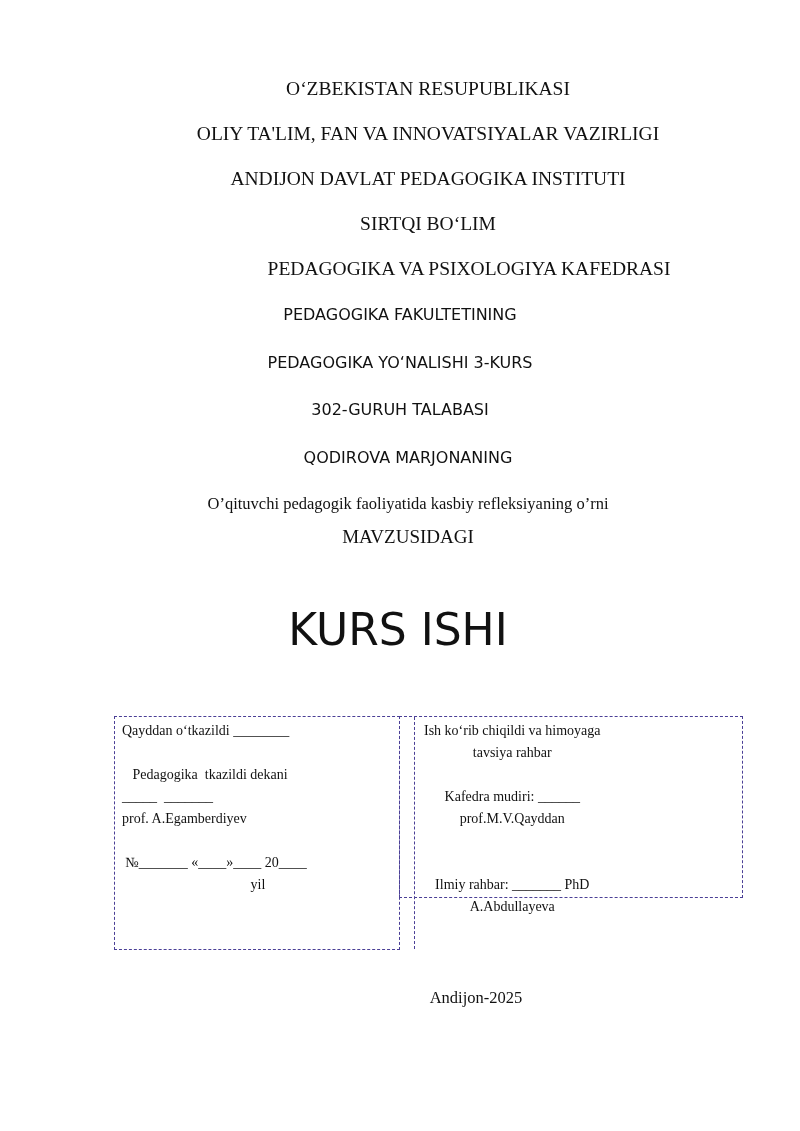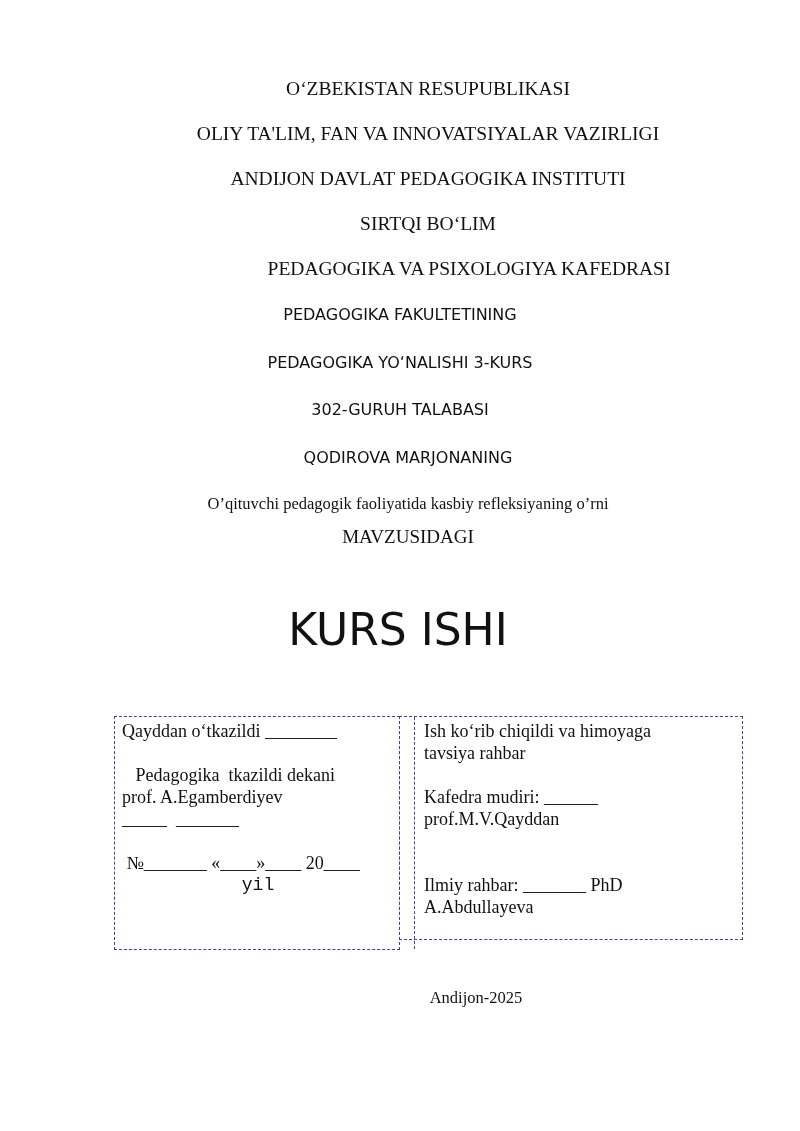--- a/index.html
+++ b/index.html
@@ -10,25 +10,25 @@
     .hdr { font-size: 19.5px; }
     .sub { font-size: 16px; }
     .topic { font-size: 16.5px; }
     .mavz { font-size: 19px; }
     .title { font-size: 44px; letter-spacing: 0px; }
     .box {
       position: absolute;
       border: 1.3px dashed #4a3f96;
       box-sizing: border-box;
       font-family: "Liberation Serif", "DejaVu Serif", serif;
-      font-size: 18px;
+      font-size: 14px;
       line-height: 22px;
     }
     .box p { margin: 0; white-space: pre; }
-    .box .center { text-align: center; font-family: Liberation Mono, monospace; }
+    .box .center { text-align: center; }
     .footer { font-size: 16.5px; }
   </style>
 </head>
 <body>
 
 <div>
 
   <div class="line serif hdr" style="top:78px;">O‘ZBEKISTAN RESUPUBLIKASI</div>
   <div class="line serif hdr" style="top:123px;">OLIY TA'LIM, FAN VA INNOVATSIYALAR VAZIRLIGI</div>
   <div class="line serif hdr" style="top:168px;">ANDIJON DAVLAT PEDAGOGIKA INSTITUTI</div>
@@ -42,28 +42,28 @@
 
   <div class="line serif topic" style="top:494px; left:-20px;">O’qituvchi pedagogik faoliyatida kasbiy refleksiyaning o’rni</div>
   <div class="line serif mavz" style="top:526px; left:-20px;">MAVZUSIDAGI</div>
 
   <div class="line sans title" style="top:604px; left:-2px;">KURS ISHI</div>
 
   <div class="box" style="left:114px; top:716px; width:286px; height:234px; padding:3px 0 0 7px;">
     <p>Qayddan o‘tkazildi ________</p>
     <p style="height:22px;"> </p>
     <p>   Pedagogika  tkazildi dekani</p>
+    <p>_____  _______</p>
     <p>prof. A.Egamberdiyev</p>
-    <p>_____  _______</p>
     <p style="height:22px;"> </p>
     <p> №_______ «____»____ 20____</p>
     <p class="center" style="width:272px;">yil</p>
   </div>
 
-  <div class="box" style="left:399px; top:716px; width:344px; height:224px; padding:3px 0 0 0;">
+  <div class="box" style="left:399px; top:716px; width:344px; height:182px; padding:3px 0 0 0;text-align:center;">
     <div style="position:absolute; left:14px; top:0; height:232px; border-left:1.3px dashed #4a3f96;"></div>
     <div style="position:absolute; left:24px; top:3px;">
       <p>Ish ko‘rib chiqildi va himoyaga</p>
       <p>tavsiya rahbar</p>
       <p style="height:22px;"> </p>
       <p>Kafedra mudiri: ______</p>
       <p>prof.M.V.Qayddan</p>
       <p style="height:22px;"> </p>
       <p style="height:22px;"> </p>
       <p>Ilmiy rahbar: _______ PhD</p>

